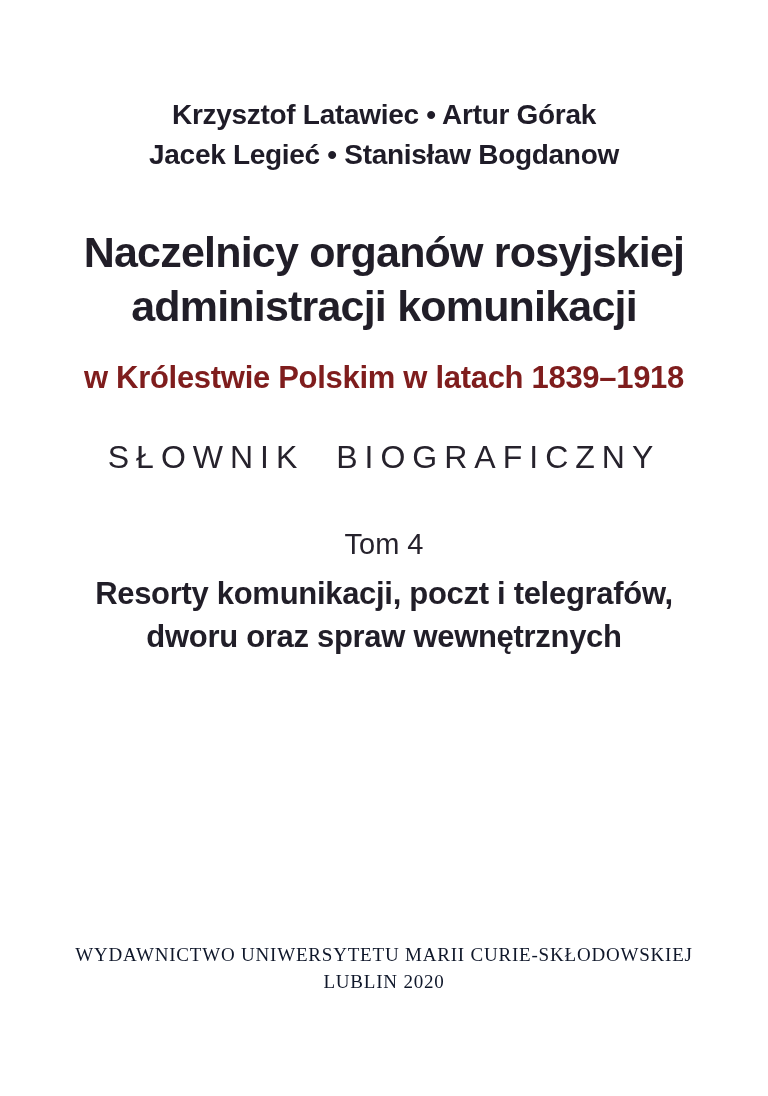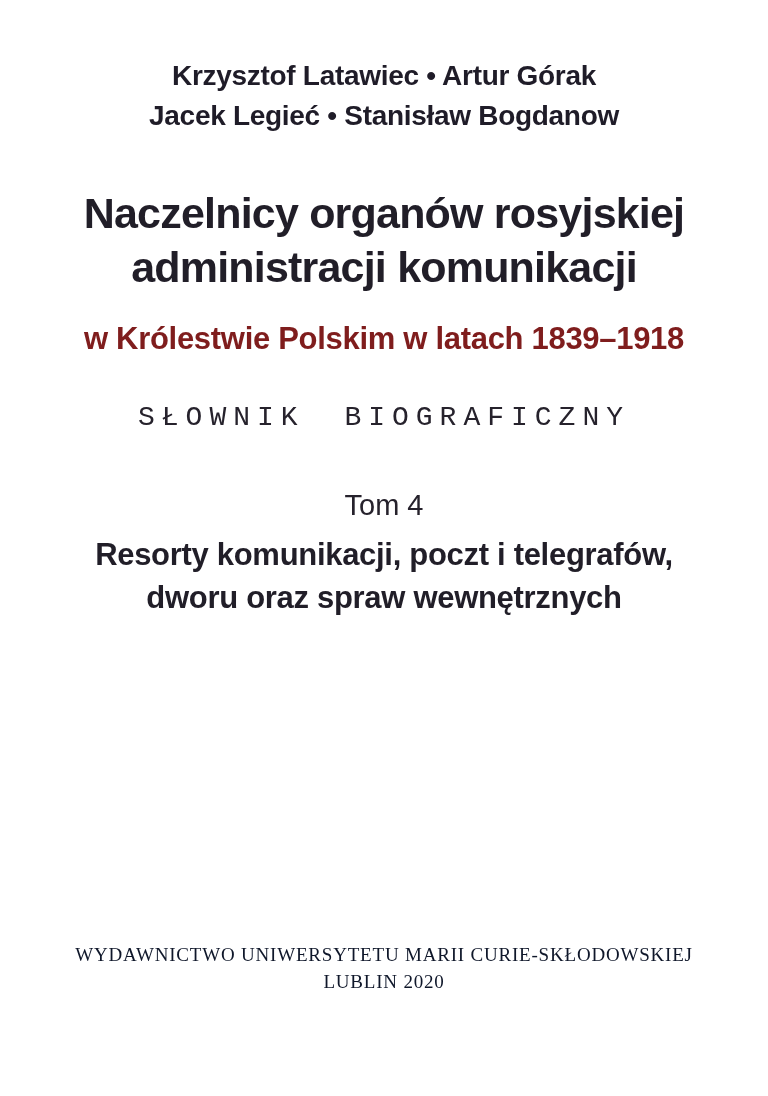--- a/index.html
+++ b/index.html
@@ -15,21 +15,21 @@
   }
   .page {
     position: relative;
     width: 768px;
     height: 1096px;
     background: #ffffff;
     color: #211e28;
     text-align: center;
   }
   .authors {
-    padding-top: 56px;
+    padding-top: 95px;
     font-size: 28px;
     font-weight: 700;
     line-height: 40px;
     letter-spacing: -0.3px;
     color: #1f1c28;
   }
   .title-block {
     margin-top: 50px;
     font-size: 43px;
     font-weight: 700;
@@ -40,27 +40,26 @@
   .subtitle {
     margin-top: 26px;
     font-size: 31px;
     font-weight: 700;
     line-height: 38px;
     letter-spacing: -0.3px;
     color: #7f1d1d;
   }
   .series {
     margin-top: 40px;
-    font-size: 28px;
+    font-size: 32px;
     font-weight: 400;
     letter-spacing: 7px;
     word-spacing: 16px;
     line-height: 40px;
     color: #26222c;
-    font-family: Liberation Mono, monospace;
   }
   .volume {
     margin-top: 50px;
     font-size: 29px;
     font-weight: 400;
     line-height: 34px;
     color: #26222c;
   }
   .volume-subtitle {
     margin-top: 11px;

